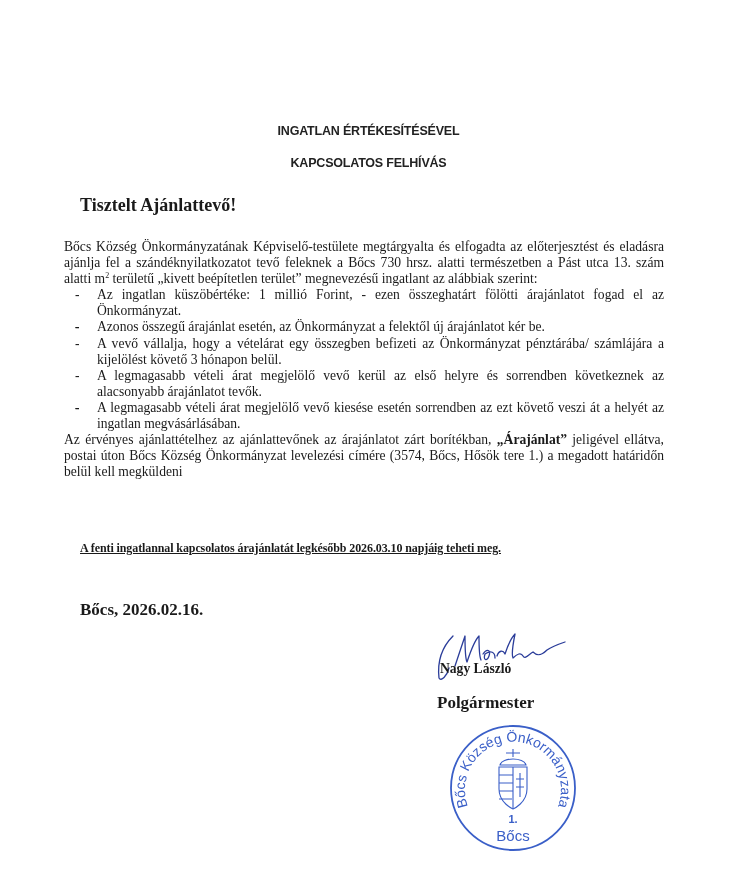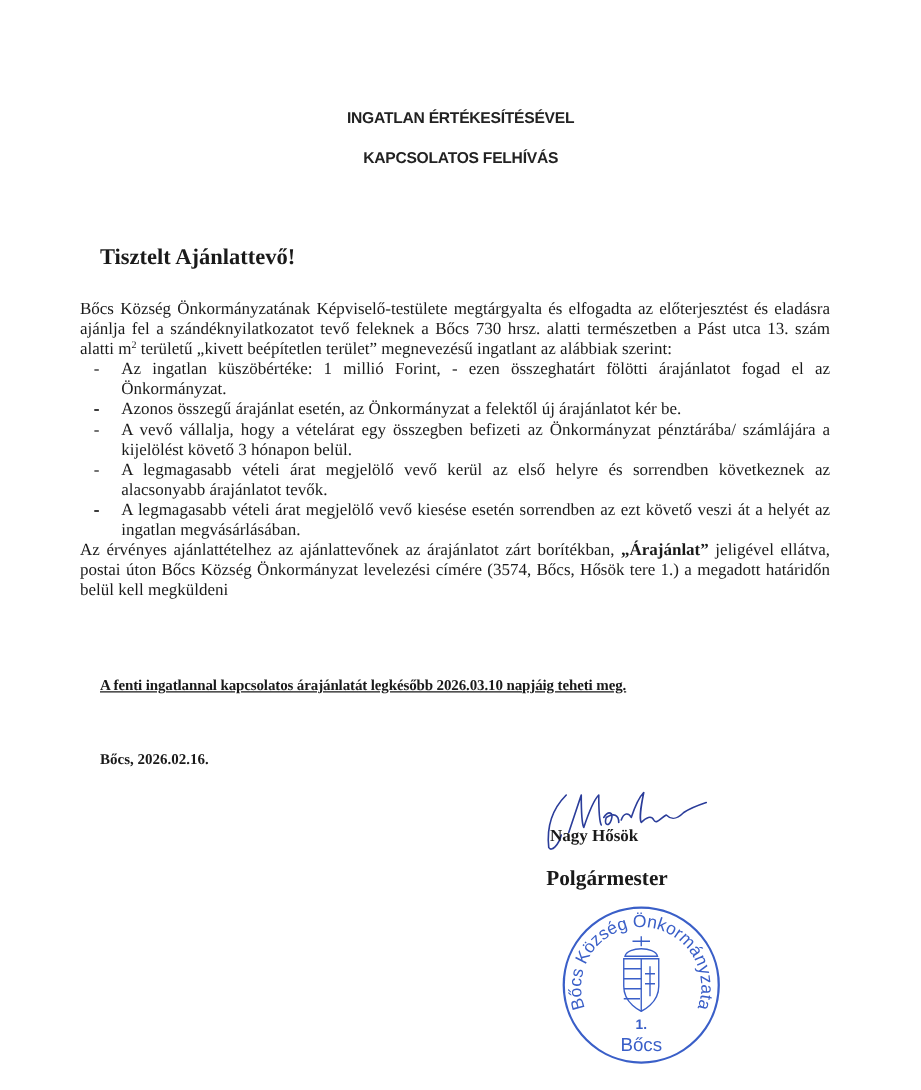--- a/index.html
+++ b/index.html
@@ -18,20 +18,21 @@
     .heading {
       position: absolute;
       left: 0;
       width: 737px;
       text-align: center;
       font-family: "Liberation Sans", sans-serif;
       font-weight: bold;
       font-size: 12.5px;
       letter-spacing: -0.2px;
       color: #222;
+      margin-top: 37px;
     }
     #h1 { top: 87px; }
     #h2 { top: 119px; }
 
     .salutation {
       position: absolute;
       left: 80px;
       top: 195px;
       font-weight: bold;
       font-size: 18px;
@@ -77,21 +78,21 @@
       font-size: 12px;
       text-decoration: underline;
       letter-spacing: -0.1px;
     }
 
     .place-date {
       position: absolute;
       left: 80px;
       top: 600px;
       font-weight: bold;
-      font-size: 12px;
+      font-size: 17px;
     }
 
     .signature {
       position: absolute;
       left: 425px;
       top: 632px;
       width: 150px;
       height: 50px;
     }
 
@@ -146,21 +147,21 @@
 
 <svg class="signature" viewBox="0 0 150 50">
   <g fill="none" stroke="#2b3d9a" stroke-width="1.3" stroke-linecap="round" stroke-linejoin="round">
     <path d="M28 4 C 18 14, 12 28, 14 46 C 16 50, 22 44, 24 36"></path>
     <path d="M30 34 C 34 22, 38 10, 40 4 C 40 14, 40 26, 42 30 C 46 18, 50 8, 54 4 C 54 14, 54 24, 56 28"></path>
     <path d="M58 22 C 62 16, 66 18, 64 24 C 62 30, 58 28, 60 22 C 66 18, 70 20, 70 26"></path>
     <path d="M72 24 C 74 18, 78 18, 80 22 C 84 10, 88 4, 90 2 C 88 12, 86 22, 88 26 C 92 22, 96 20, 98 24 C 100 28, 104 22, 108 20 C 112 24, 116 24, 122 18 C 128 14, 134 12, 140 10"></path>
   </g>
 </svg>
 
-<div class="signer-name">Nagy Hősök</div>
+<div class="signer-name">Nagy László</div>
 <div class="signer-title">Polgármester</div>
 
 <svg class="stamp" viewBox="0 0 130 130">
   <defs>
     <path id="ringPath" d="M 22 88 A 48 48 0 1 1 108 88"></path>
   </defs>
   <circle cx="65" cy="65" r="62" fill="none" stroke="#3a5fc8" stroke-width="1.8"></circle>
   <text font-family="'Liberation Sans', sans-serif" font-size="14" fill="#3a5fc8">
     <textPath href="#ringPath" startOffset="50%" text-anchor="middle" id="stamp-ring-textpath">Bőcs Község Önkormányzata</textPath>
   </text>

